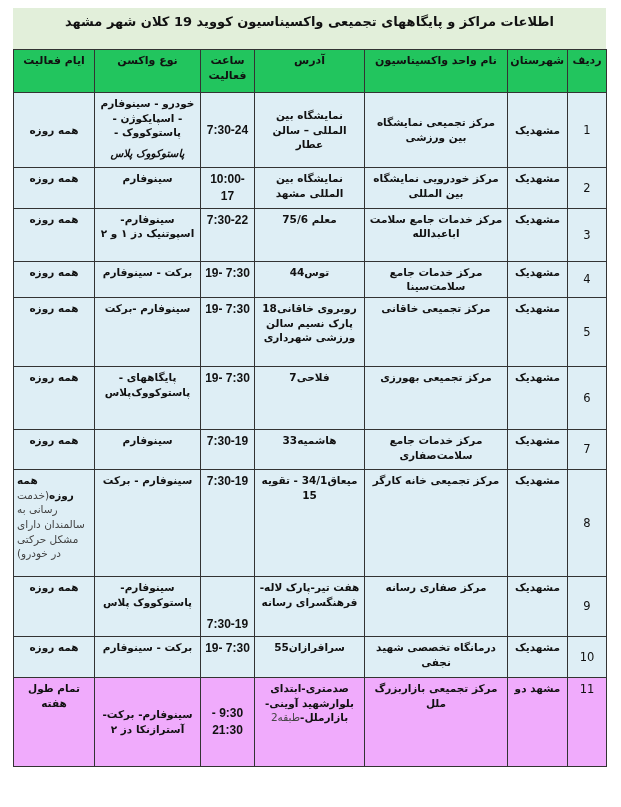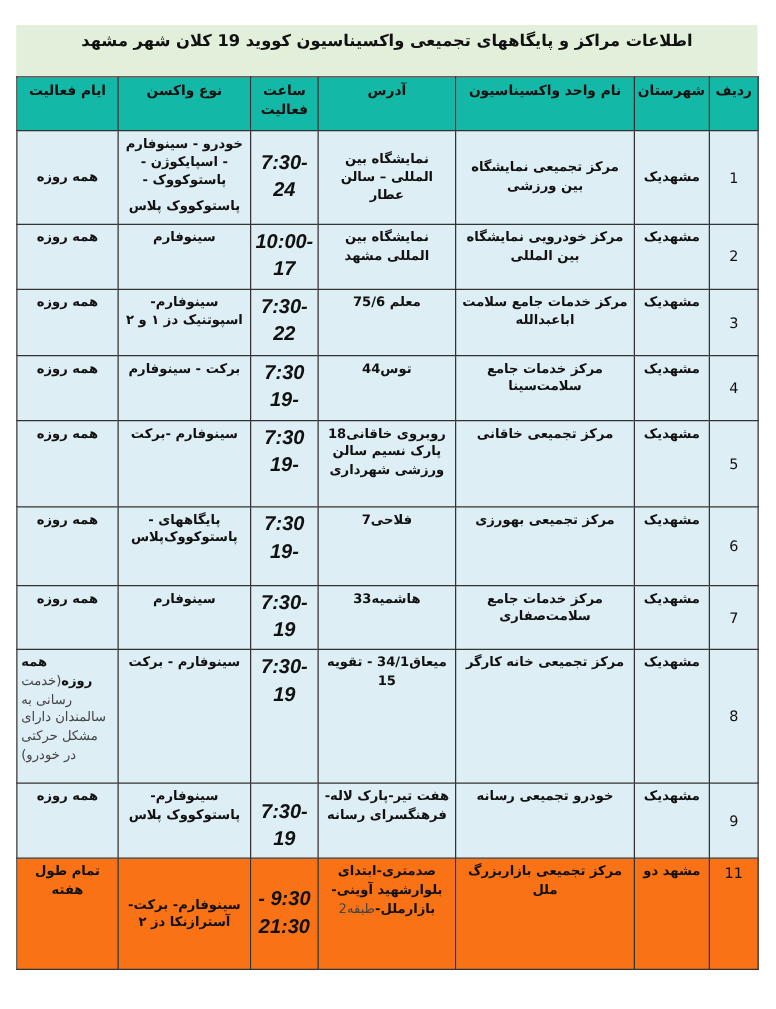--- a/index.html
+++ b/index.html
@@ -1,31 +1,31 @@
 <!DOCTYPE html>
 <html><head>
 <meta charset="utf-8">
 <style>
   html, body { margin:0; padding:0; background:#ffffff; }
   body { width:621px; height:807px; position:relative; overflow:hidden;
          font-family:"DejaVu Sans", sans-serif; }
-  .sheet { position:absolute; left:13px; top:20px; width:593px; }
+  .sheet { position:absolute; left:13px; top:8px; width:593px; }
   .title-band { height:41px; background:#e2efda; display:flex; align-items:flex-start;
                 justify-content:center; direction:rtl; }
   .title-band span { font-size:13px; font-weight:bold; color:#111; margin-top:6px; }
   table { border-collapse:collapse; width:593px; table-layout:fixed; direction:rtl; }
   td, th { border:1px solid #333; vertical-align:top; text-align:center;
            font-size:10.5px; font-weight:bold; color:#111; padding:3px 3px; line-height:1.4; }
-  th { background:#14b8a6; height:36px; font-size:11px;margin-top:27px; }
+  th { background:#22c55e; height:36px; font-size:11px;margin-top:27px; }
   tr.blue td { background:#deeef5; }
-  tr.peach td { background:#f97316; }
+  tr.peach td { background:#f0abfc; }
   td.num { font-weight:normal; font-size:11.5px; vertical-align:middle; }
-  td.time { font-size:16px; font-family:"Liberation Sans", sans-serif;font-style:italic; }
+  td.time { font-size:12px; font-family:"Liberation Sans", sans-serif; }
   .light { font-weight:normal; color:#444; }
-  .sub { display:block; margin-top:6px; }
+  .sub { display:block; margin-top:6px;font-style:italic; }
 </style>
 </head>
 <body>
 
 <div class="sheet">
   <div class="title-band">
     <span>اطلاعات مراکز و پایگاههای تجمیعی واکسیناسیون کووید 19 کلان شهر مشهد</span>
   </div>
   <table>
     <colgroup>
@@ -117,24 +117,33 @@
         <td>مشهدیک</td>
         <td>مرکز تجمیعی خانه کارگر</td>
         <td>میعاق34/1 - تقویه 15</td>
         <td class="time">7:30-19</td>
         <td>سینوفارم - برکت</td>
         <td style="text-align:left"><span>همه روزه</span><span class="light">(خدمت رسانی به سالمندان دارای مشکل حرکتی در خودرو)</span></td>
       </tr>
       <tr class="blue" style="height:60px">
         <td class="num">9</td>
         <td>مشهدیک</td>
-        <td>خودرو تجمیعی رسانه</td>
+        <td>مرکز صفاری رسانه</td>
         <td>هفت تیر-پارک لاله- فرهنگسرای رسانه</td>
         <td class="time" style="vertical-align:bottom">7:30-19</td>
         <td>سینوفارم-پاستوکووک پلاس</td>
+        <td>همه روزه</td>
+      </tr>
+      <tr class="blue" style="height:41px">
+        <td class="num">10</td>
+        <td>مشهدیک</td>
+        <td>درمانگاه تخصصی شهید نجفی</td>
+        <td>سرافرازان55</td>
+        <td class="time">7:30 -19</td>
+        <td>برکت - سینوفارم</td>
         <td>همه روزه</td>
       </tr>
       <tr class="peach" style="height:89px">
         <td class="num" style="vertical-align:top">11</td>
         <td>مشهد دو</td>
         <td>مرکز تجمیعی بازاربزرگ ملل</td>
         <td><span>صدمتری-ابتدای بلوارشهید آوینی- بازارملل-</span><span class="light">طبقه2</span></td>
         <td class="time" style="vertical-align:middle">9:30 - 21:30</td>
         <td style="vertical-align:middle">سینوفارم- برکت- آسترازنکا دز ۲</td>
         <td>تمام طول هفته</td>

